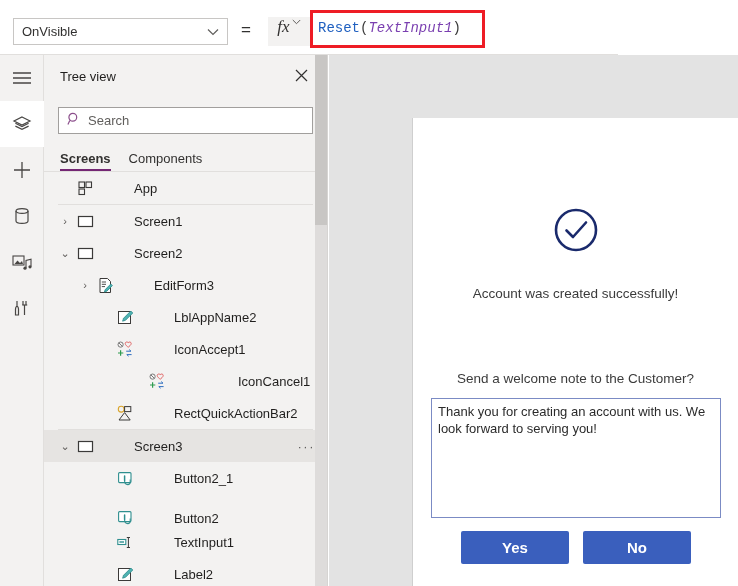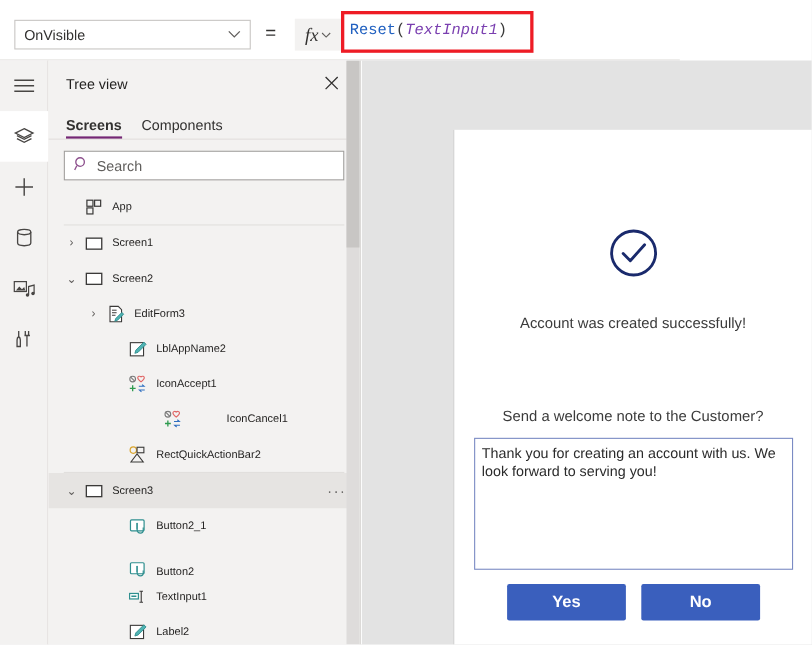--- a/index.html
+++ b/index.html
@@ -26,21 +26,21 @@
     font-size:13px; color:#323130; cursor:pointer;
   }
   #prop-dropdown .lbl { flex:1; }
   #prop-dropdown .chev { color:#605e5c; font-size:11px; }
   #equals-sign {
     position:absolute; left:236px; top:20px; width:20px;
     text-align:center; font-size:17px; color:#323130;
   }
   #fx-btn {
     position:absolute; left:268px; top:17px; width:42px; height:29px;
-    background:#f3f2f1; display:flex; align-items:center; justify-content:center;
+    background:#f3f2f1; display:flex; justify-content:center;
     gap:2px; cursor:pointer;
   }
   #fx-btn .fx { font-family:"Liberation Serif", serif; font-style:italic; font-size:17px; color:#323130;}
   #fx-btn .chev { font-size:9px; color:#605e5c; }
   #formula-input-wrap {
     position:absolute; left:310px; top:10px; width:175px; height:38px;
     border:3px solid #ee1c25;
     background:#fff; z-index:5;
   }
   #formula-text {
@@ -98,21 +98,21 @@
   #tree-list { position:relative; }
   .tree-row {
     height:32px; display:flex; align-items:center;
     padding-right:10px; cursor:pointer; position:relative;
   }
   .tree-row.selected { background:#e6e4e2; }
   .tree-row .twisty {
     width:18px; text-align:center; font-size:11px; color:#605e5c; flex:none;
   }
   .tree-row .ticon { width:22px; flex:none; display:flex; align-items:center; justify-content:center;}
-  .tree-row .tlabel { font-size:10px; color:#201f1e; padding-left:6px; white-space:nowrap; }
+  .tree-row .tlabel { font-size:13px; color:#201f1e; padding-left:6px; white-space:nowrap;margin-left:32px; }
   .tree-row .ellipsis { position:absolute; right:12px; color:#605e5c; letter-spacing:1.5px; font-size:13px; }
   .sep { height:1px; background:#e1dfdd; margin:0 14px; }
 
   
   #canvas-area {
     position:absolute; left:329px; top:55px; width:409px; height:531px;
     background:#e3e3e3;
   }
   #app-screen {
     position:absolute; left:83px; top:63px; width:326px; height:468px;
@@ -230,39 +230,39 @@
 
 <div id="tree-panel">
 
   <div id="tree-header">
     <span id="tree-title">Tree view</span>
     <span id="tree-close">
       <svg width="13" height="13" viewBox="0 0 13 13">
           <path d="M1 1 L12 12 M12 1 L1 12" stroke="#323130" stroke-width="1.2"></path>
         </svg>
     </span>
-  </div>
-
-  <div id="tree-tabs">
-    <span class="tab active">Screens</span>
-    <span class="tab">Components</span>
   </div>
 
   <div id="search-wrap">
     <div id="search-box">
       <span>
         <svg width="14" height="14" viewBox="0 0 14 14">
           <circle cx="5.8" cy="5.3" r="3.9" fill="none" stroke="#8c4f8c" stroke-width="1.2"></circle>
           <path d="M2.8 8.6 L0.9 12.6" stroke="#8c4f8c" stroke-width="1.2"></path>
         </svg>
       </span>
       <span class="ph">Search</span>
     </div>
   </div>
 
+  <div id="tree-tabs">
+    <span class="tab active">Screens</span>
+    <span class="tab">Components</span>
+  </div>
+
   <div id="tree-list">
       <div class="tree-row" style="padding-left: 12px;">
         <span class="twisty"></span>
         <span class="ticon">
           <svg width="17" height="17" viewBox="0 0 17 17">
             <rect x="2" y="2" width="5.5" height="5.5" fill="none" stroke="#3b3a39" stroke-width="1.1"></rect>
             <rect x="9" y="2" width="5.5" height="5.5" fill="none" stroke="#3b3a39" stroke-width="1.1"></rect>
             <rect x="2" y="9" width="5.5" height="5.5" fill="none" stroke="#3b3a39" stroke-width="1.1"></rect>
           </svg>
         </span>

